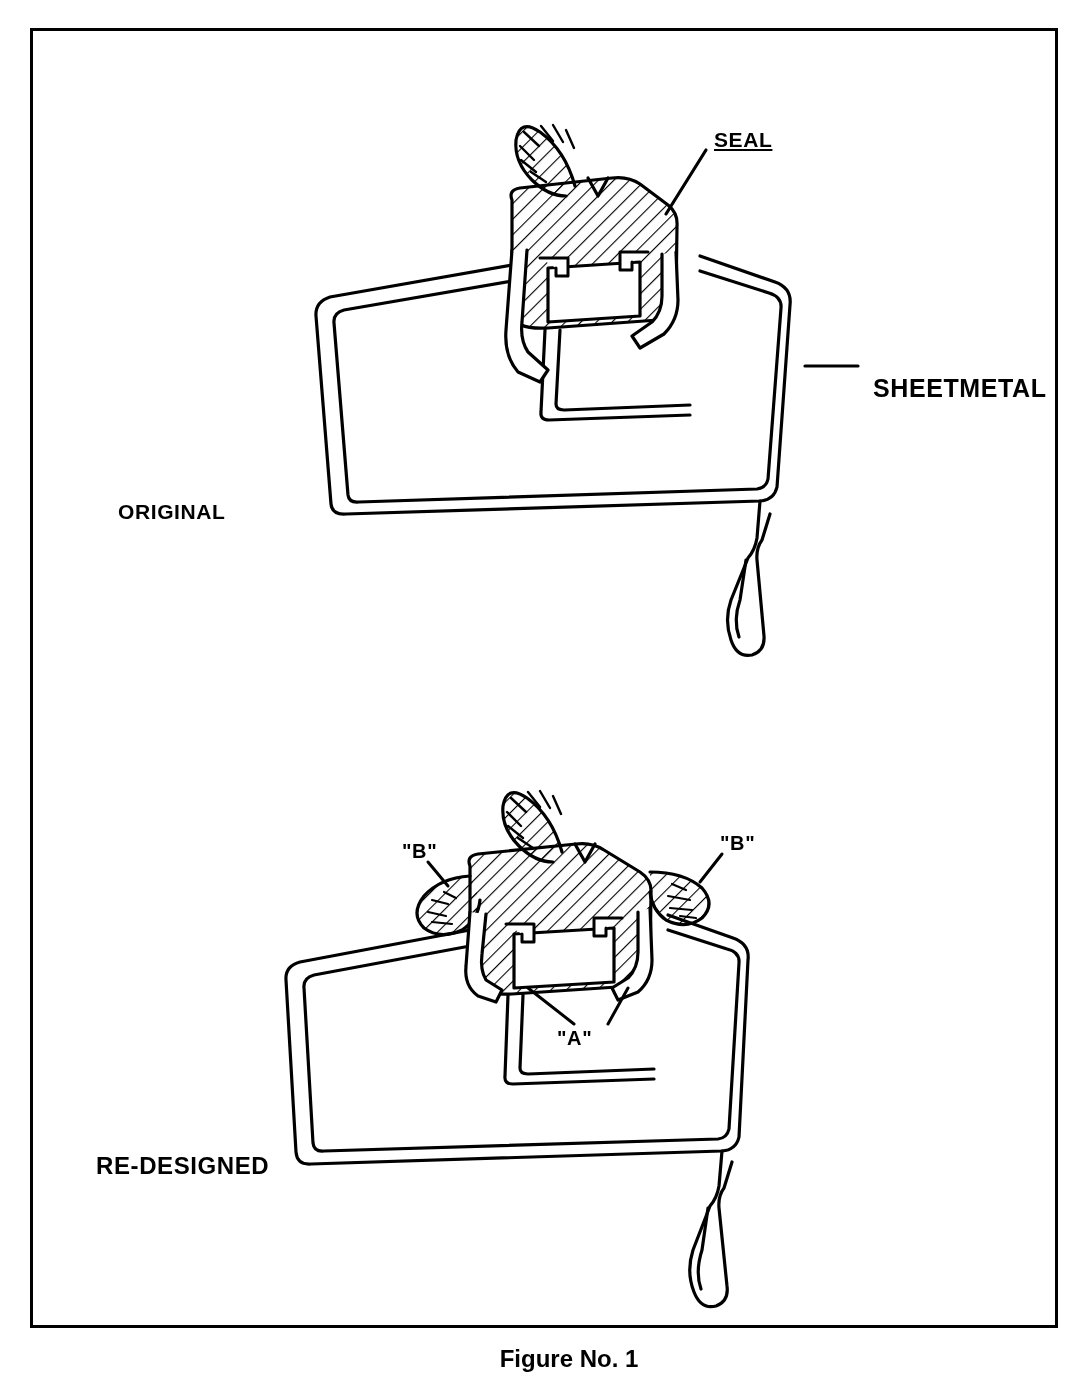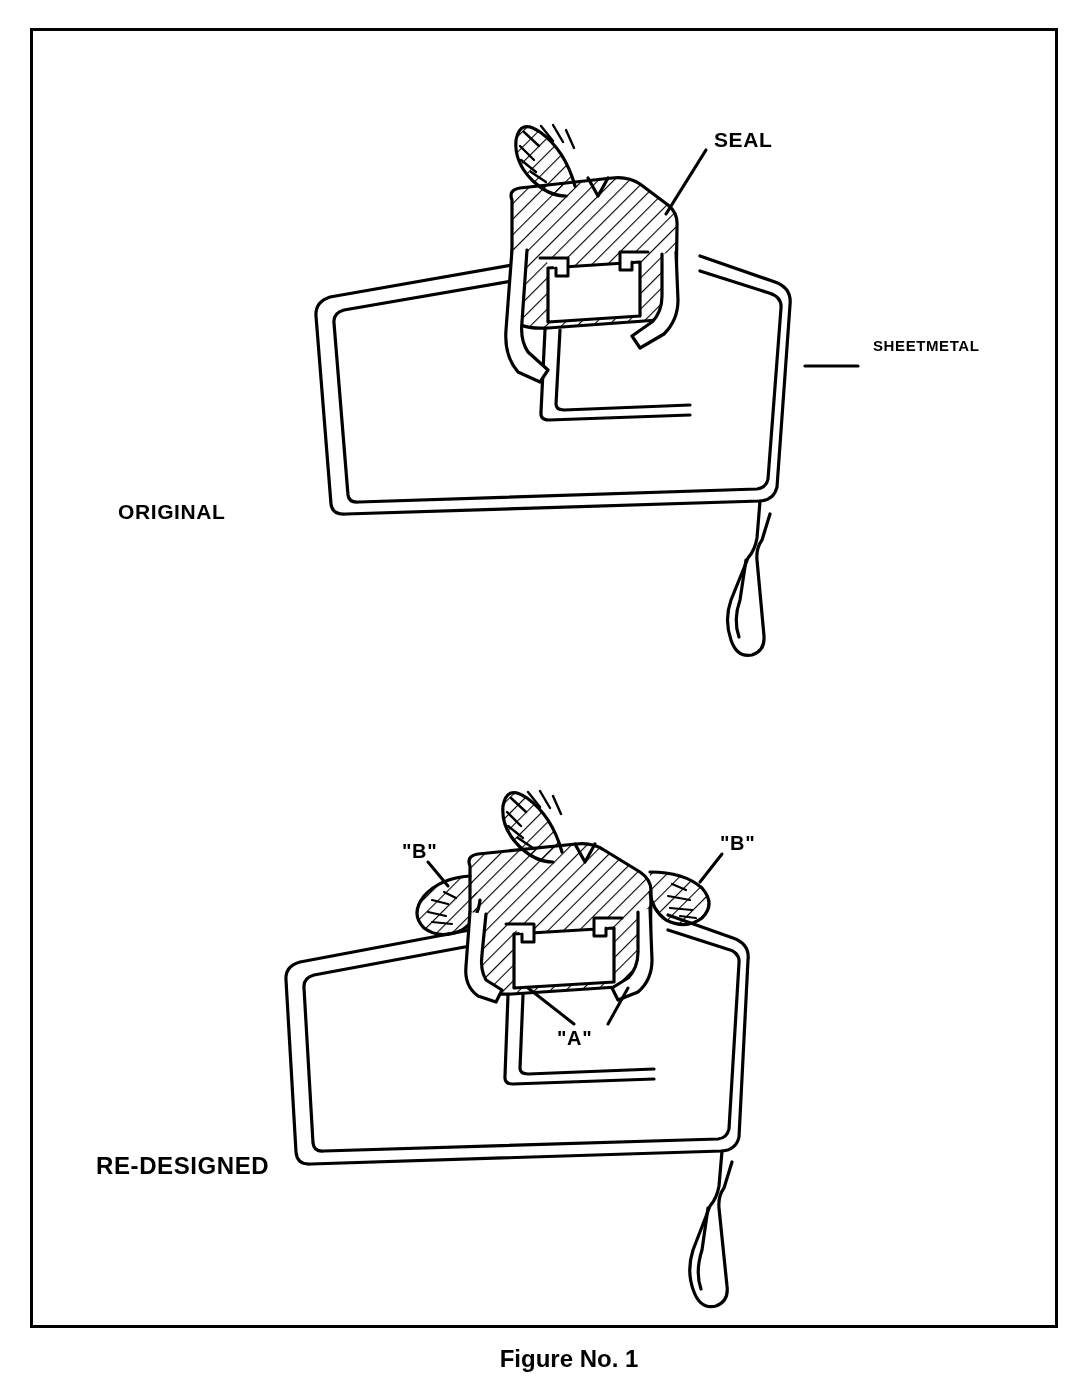--- a/index.html
+++ b/index.html
@@ -52,25 +52,26 @@
   }
   #label-redesigned {
     left: 96px;
     top: 1152px;
     font-size: 24px;
   }
   #label-seal {
     left: 714px;
     top: 128px;
     font-size: 21px;
+    text-decoration: underline;
   }
   #label-sheetmetal {
     left: 873px;
-    top: 337px;
-    font-size: 15px;
+    top: 374px;
+    font-size: 25px;
   }
   #label-b-left {
     left: 402px;
     top: 840px;
     font-size: 20px;
   }
   #label-b-right {
     left: 720px;
     top: 832px;
     font-size: 20px;

